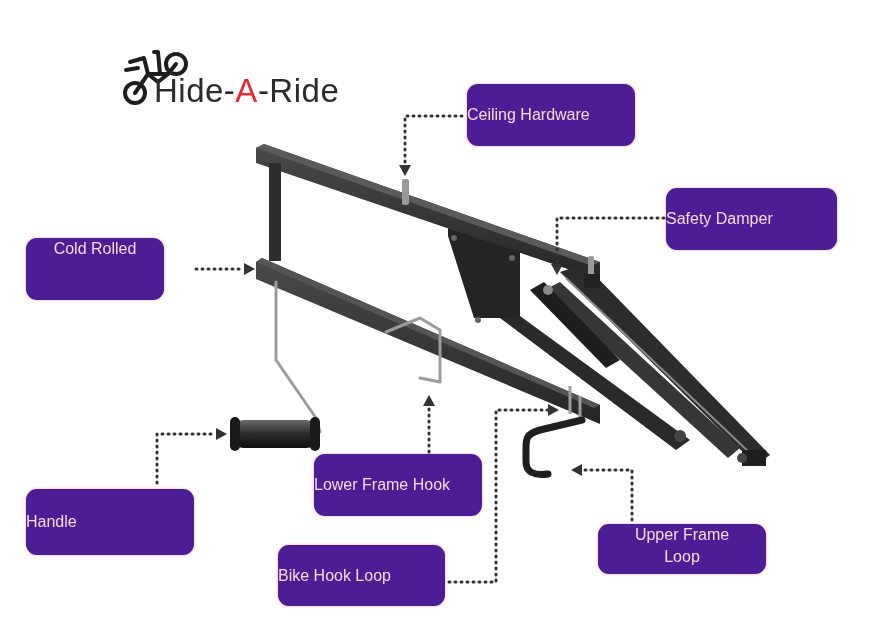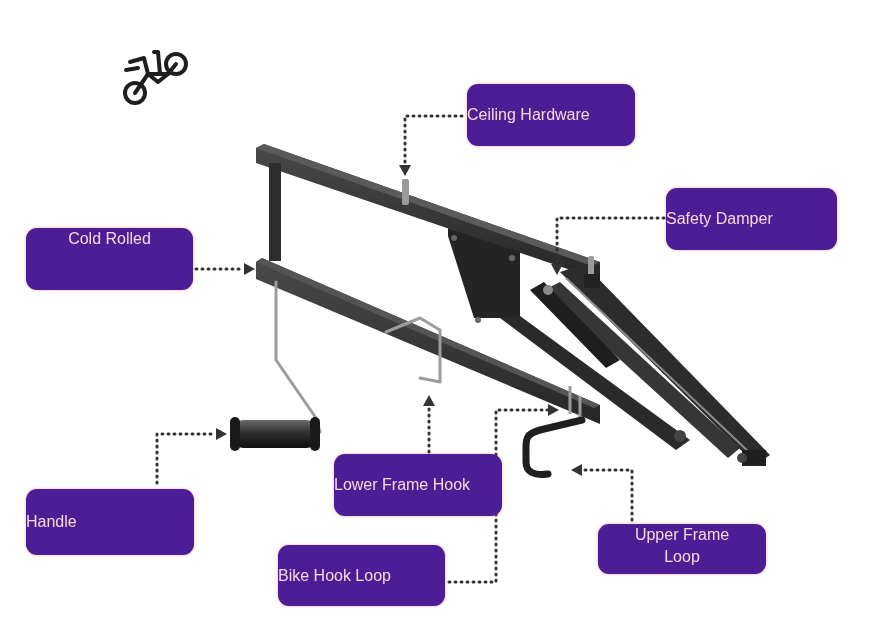--- a/index.html
+++ b/index.html
@@ -21,20 +21,21 @@
     <g fill="none" stroke="#1e1e1e" stroke-width="4" stroke-linecap="round" stroke-linejoin="round">
       <circle cx="17" cy="49" r="10"></circle>
       <circle cx="58" cy="20" r="10"></circle>
       <path d="M17 49 L30 30 L50 30 L58 20"></path>
       <path d="M30 30 L26 14 L12 18"></path>
       <path d="M8 26 L20 24"></path>
       <path d="M42 30 L40 8 L36 8"></path>
       <path d="M30 30 L40 38 L50 30"></path>
     </g>
   </svg>
+  <div class="logo-text"><span>Hide-</span><span class="accent">A</span><span>-Ride</span></div>
 </div>
 
 <svg class="art" width="891" height="631" viewBox="0 0 891 631">
   <defs>
     <linearGradient id="bar" x1="0" y1="0" x2="0" y2="1">
       <stop offset="0" stop-color="#4a4a4a"></stop>
         <stop offset="1" stop-color="#262626"></stop>
     </linearGradient>
     <linearGradient id="grip" x1="0" y1="0" x2="0" y2="1">
       <stop offset="0" stop-color="#6a6a6a"></stop>
@@ -109,27 +110,27 @@
     <polygon points="582,464 582,476 571,470"></polygon>
   </g>
 </svg>
 
 <div class="label" style="left:467px;top:84px;width:168px;height:62px;">
     <span>Ceiling Hardware</span>
   </div>
 <div class="label" style="left:666px;top:188px;width:171px;height:62px;">
     <span>Safety Damper</span>
   </div>
-<div class="label" style="left:26px;top:228px;width:167px;height:62px;flex-direction:column;">
+<div class="label" style="left:26px;top:238px;width:138px;height:62px;flex-direction:column;">
     <span>Cold Rolled</span>
   </div>
 <div class="label" style="left:26px;top:489px;width:168px;height:66px;">
     <span>Handle</span>
   </div>
-<div class="label" style="left:314px;top:454px;width:168px;height:62px;margin-left:20px;">
+<div class="label" style="left:314px;top:454px;width:168px;height:62px;">
     <span>Lower Frame Hook</span>
   </div>
 <div class="label" style="left:278px;top:545px;width:167px;height:61px;">
     <span>Bike Hook Loop</span>
   </div>
 <div class="label" style="left:598px;top:524px;width:168px;height:50px;flex-direction:column;">
     <span>Upper Frame</span>
     <span>Loop</span>
   </div>
 

